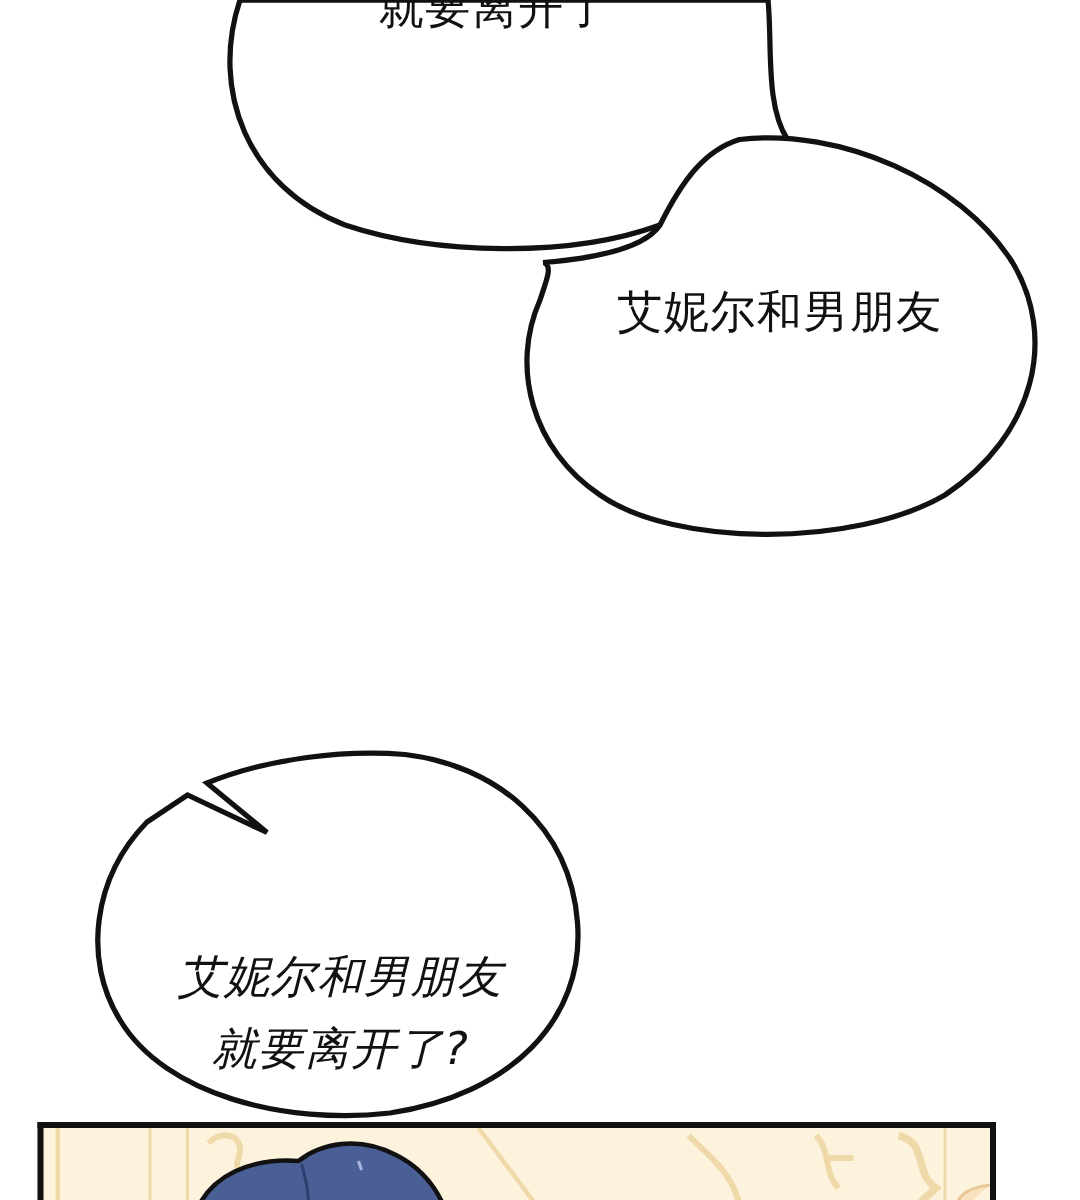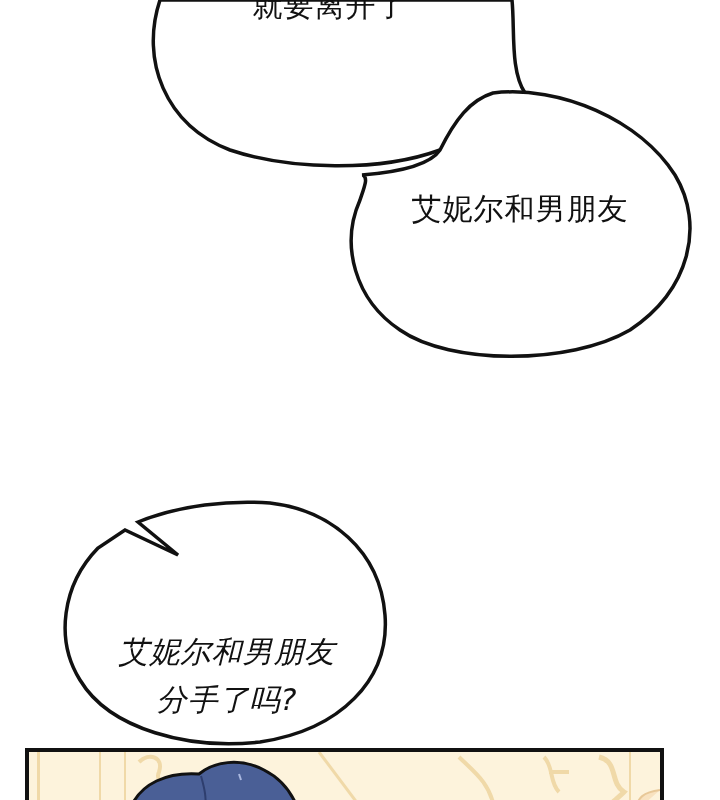--- a/index.html
+++ b/index.html
@@ -60,21 +60,21 @@
   <div class="bubble-text" style="left:170px; top:-18px; width:320px;">
     <div>就要离开了</div>
   </div>
 
   <div class="bubble-text" style="left:370px; top:185px; width:300px;">
     <div>艾妮尔和男朋友</div>
   </div>
 
   <div class="bubble-text" style="left:92px; top:628px; width:270px;font-style:italic;">
     <div>艾妮尔和男朋友</div>
-    <div>分手了吗?</div>
+    <div>就要离开了?</div>
   </div>
 
   <div class="panel">
     <svg width="631" height="60" viewBox="0 0 631 60">
 
       <rect x="8" y="0" width="3" height="60" fill="#f0d9a8"></rect>
       <rect x="70" y="0" width="2" height="60" fill="#f0d9a8"></rect>
       <rect x="95" y="0" width="2" height="60" fill="#f0d9a8"></rect>
       <path d="M 110 10 C 120 0, 135 5, 130 20 C 125 30, 140 35, 150 28" stroke="#f0d9a8" stroke-width="4" fill="none"></path>
       <path d="M 290 0 L 335 60" stroke="#f0d9a8" stroke-width="3" fill="none"></path>

